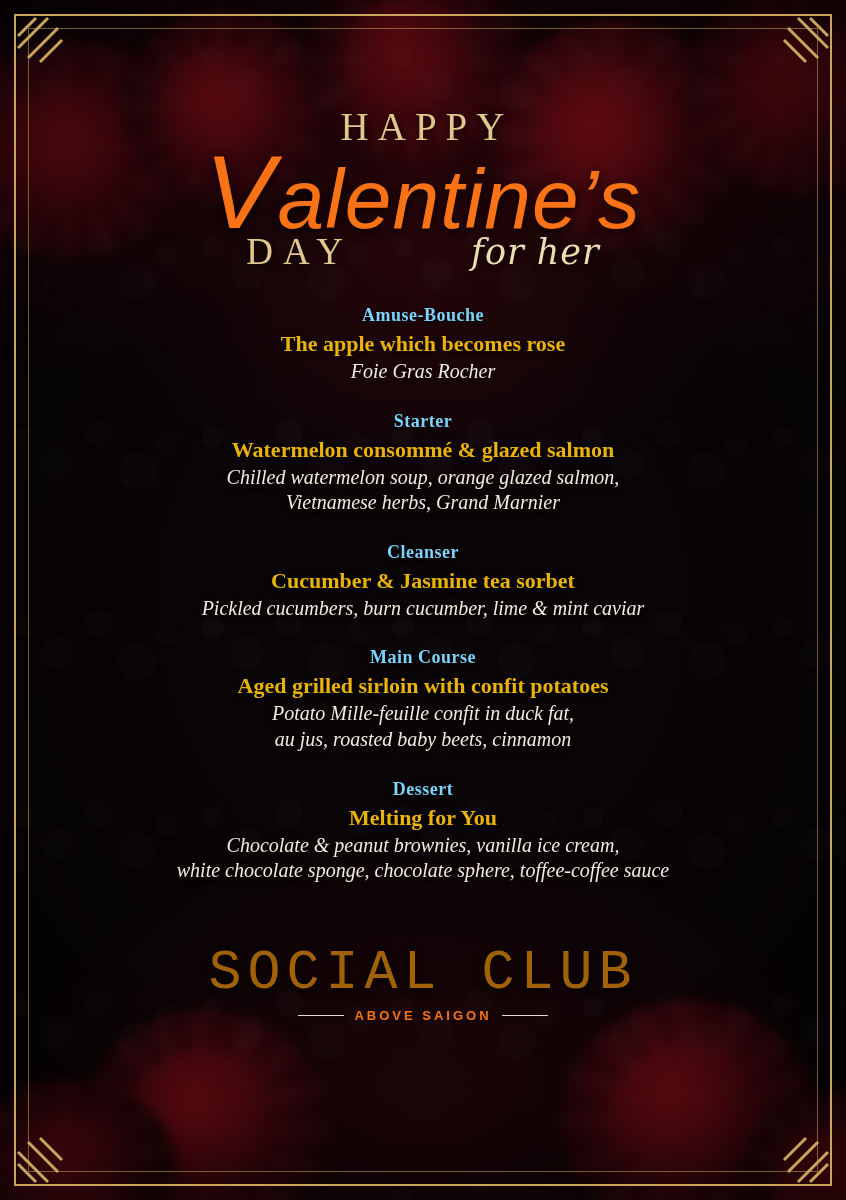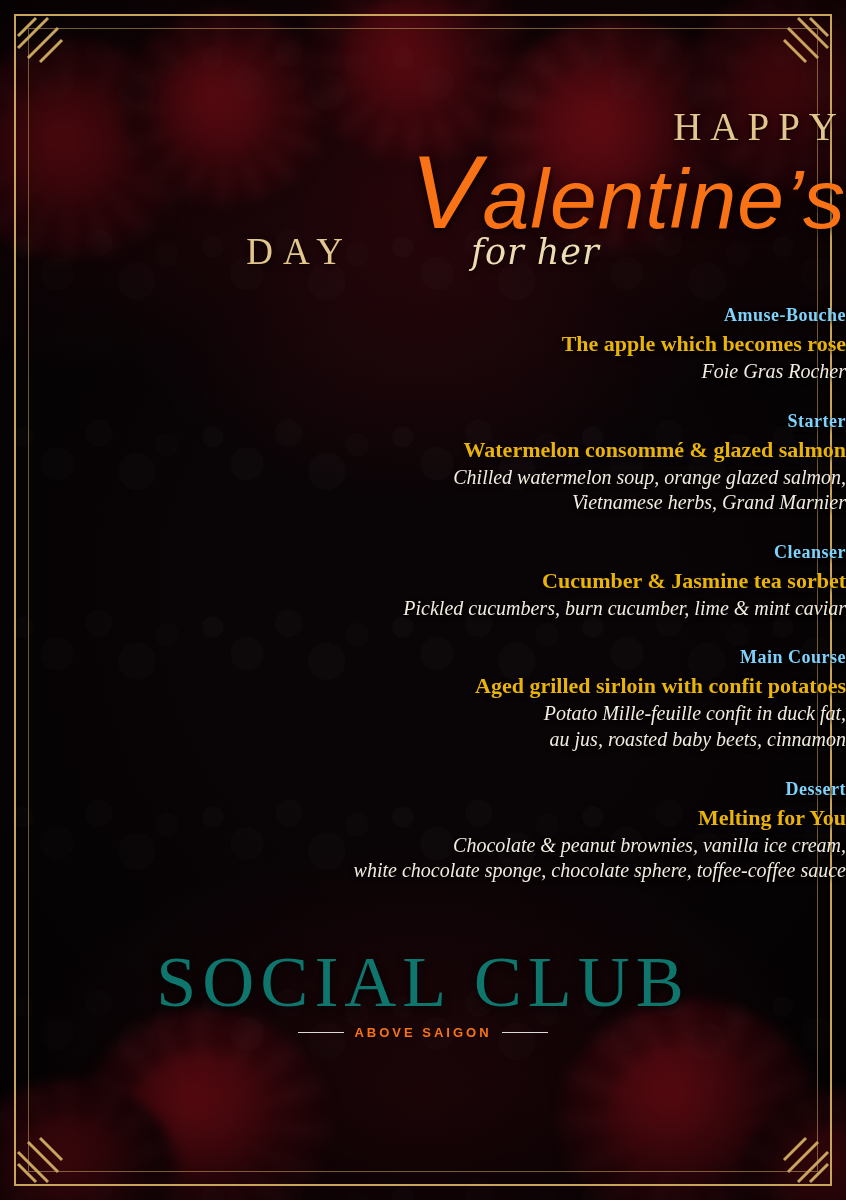--- a/index.html
+++ b/index.html
@@ -104,21 +104,21 @@
   .c-bl { left: 14px;  bottom: 14px; transform: scaleY(-1); }
   .c-br { right: 14px; bottom: 14px; transform: scale(-1,-1); }
 
   
   .content {
     position: absolute;
     inset: 0;
     display: flex;
     flex-direction: column;
     align-items: center;
-    text-align: right;
+    text-align: center;
   }
 
   .header {
     margin-top: 104px;
     width: 100%;
     position: relative;
     height: 185px;
   }
   .happy {
     font-family: "Liberation Serif", serif;
@@ -200,23 +200,23 @@
   }
 
   
   .logo-wrap {
     margin-top: 36px;
     display: flex;
     flex-direction: column;
     align-items: center;
   }
   .logo-text {
-    font-family: Liberation Serif, serif;
-    color: #0f766e;
-    font-size: 72px;
+    font-family: Liberation Mono, monospace;
+    color: #a16207;
+    font-size: 55px;
     letter-spacing: 6px;
     line-height: 1;
     text-shadow: 0 2px 8px rgba(0,0,0,0.9);
   }
   .logo-sub {
     margin-top: 7px;
     display: flex;
     align-items: center;
     gap: 10px;
   }

